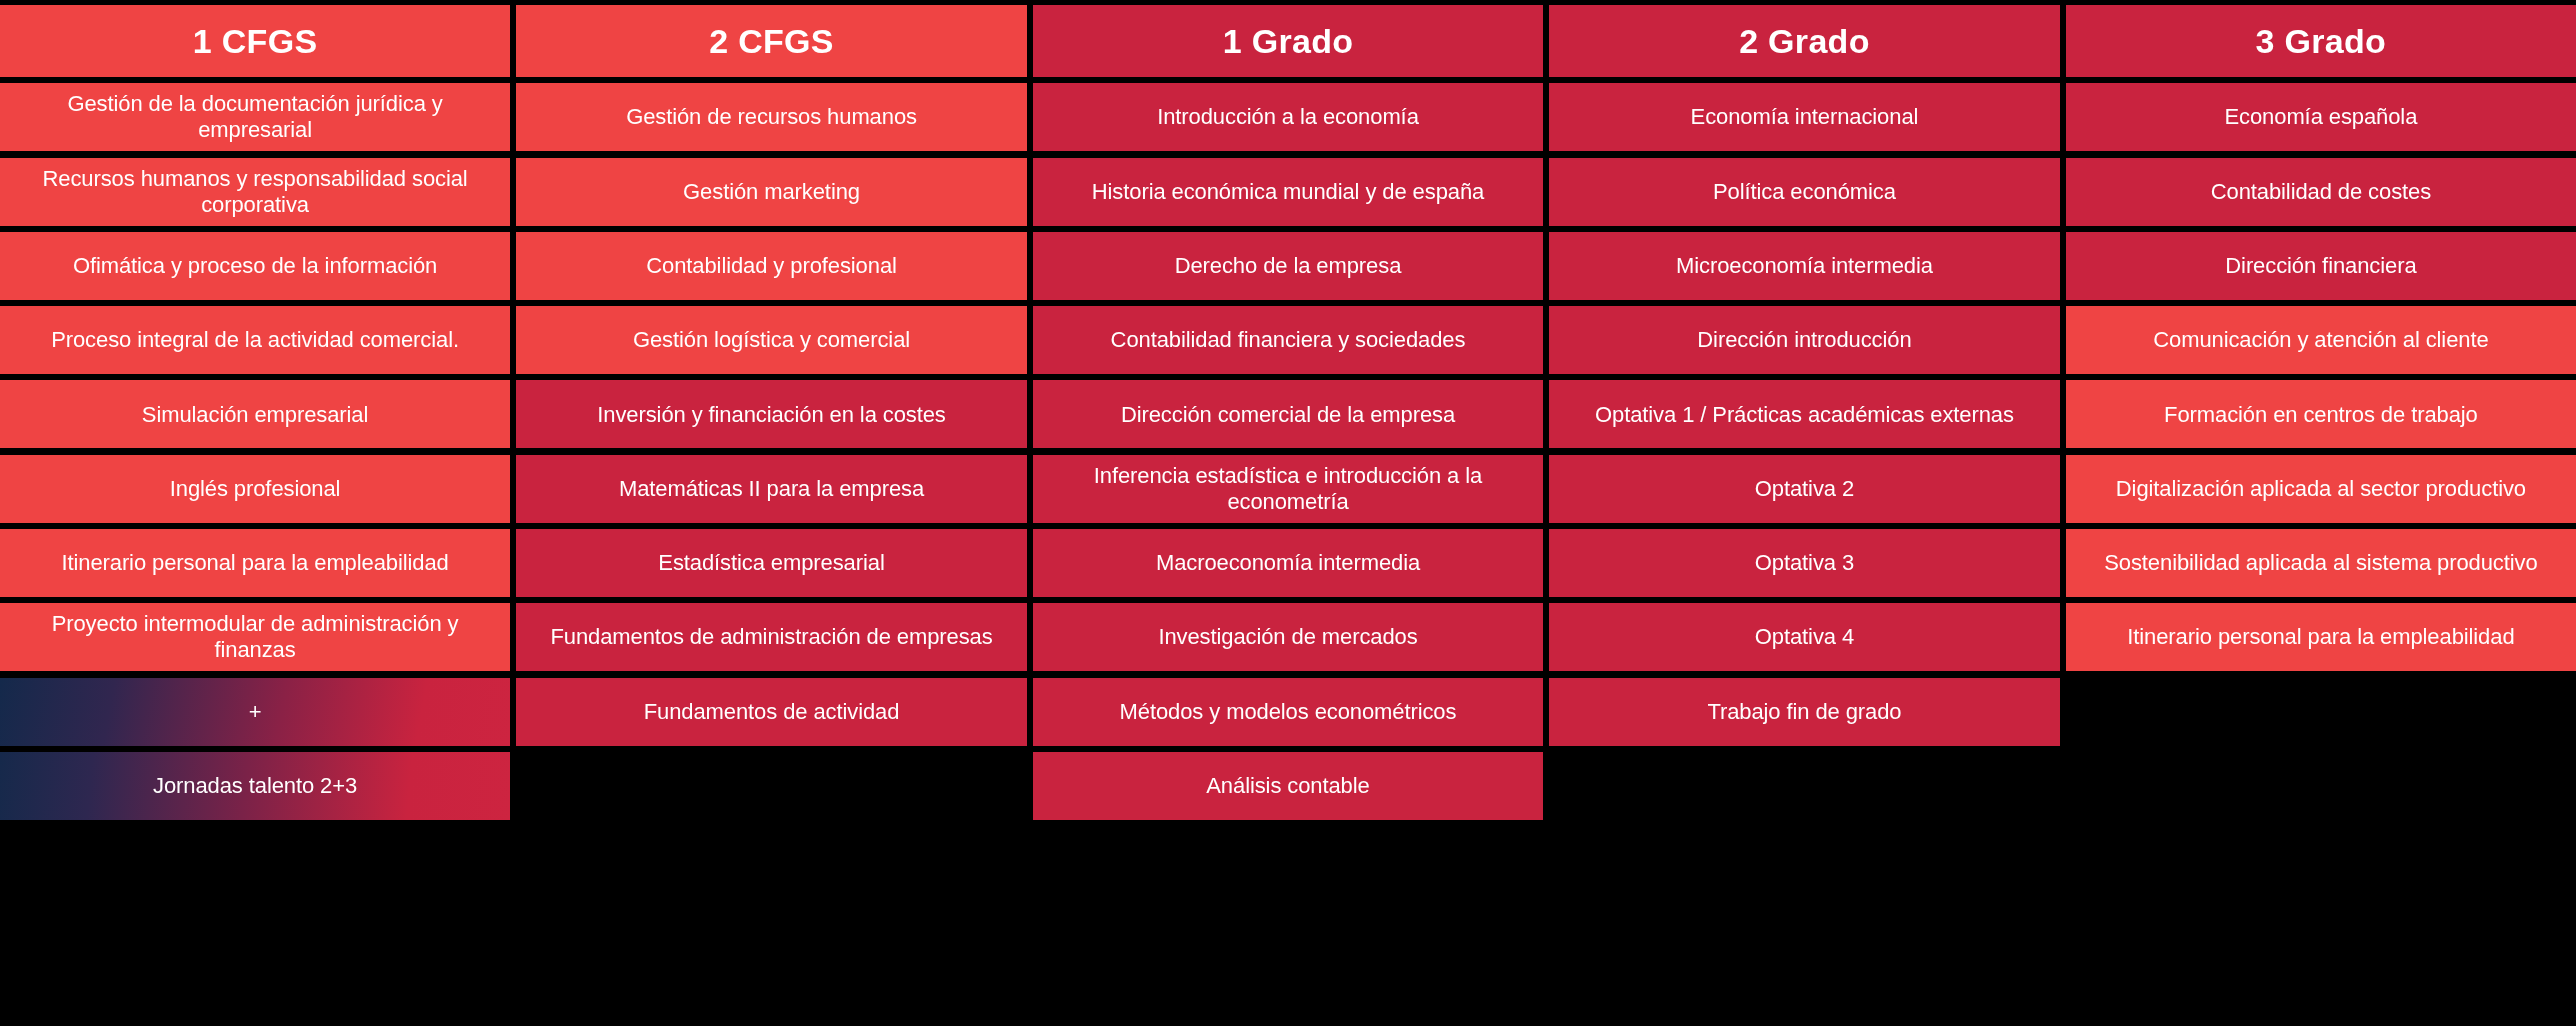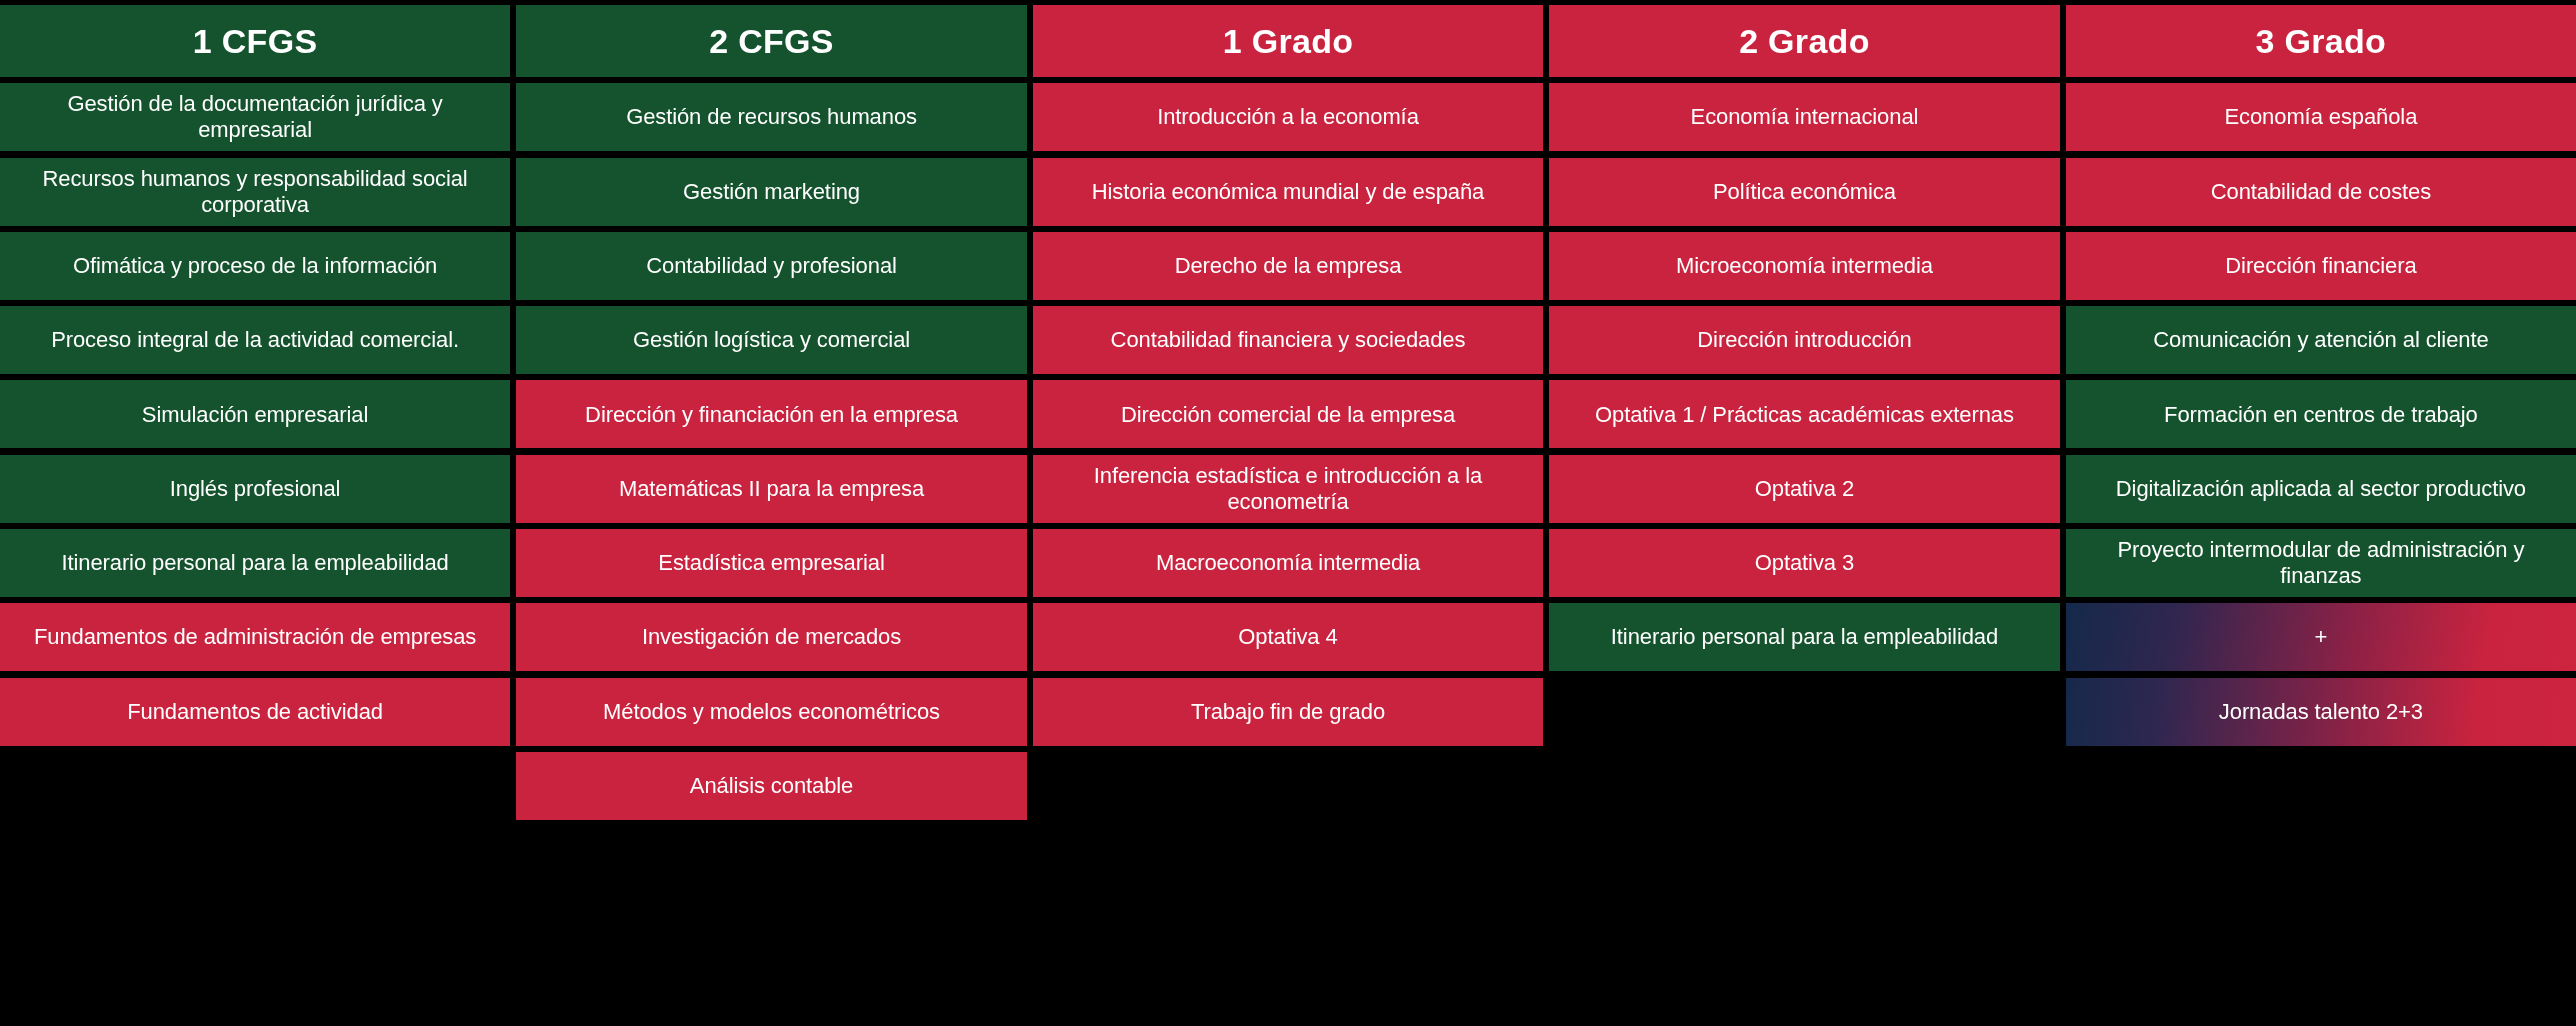--- a/index.html
+++ b/index.html
@@ -32,21 +32,21 @@
     text-align: center;
     color: #ffffff;
     padding: 2.5px 8.8px;
     box-sizing: border-box;
     line-height: 1.18;
     font-size: 22px;
     font-weight: 400;
     letter-spacing: -0.1px;
     overflow: hidden;
   }
-  .cell.navy   { background: #14532d; }
+  .cell.navy   { background: #ef4444; }
   .cell.red    { background: #c9233f; }
   .cell.empty  { background: #000000; }
   .cell.grad   { background: linear-gradient(100deg, #14294b 0%, #31264f 22%, #8a2146 55%, #c9233f 82%, #cd2440 100%); }
   .cell.grad2  { background: linear-gradient(95deg, #16294b 0%, #2e2750 18%, #7a2248 48%, #c9233f 80%, #cd2440 100%); text-align: right; }
   .cell.header {
     font-size: 34px;
     font-weight: 700;
     letter-spacing: 0.3px;
   }
 </style>
@@ -73,33 +73,34 @@
     <div class="cell navy">Contabilidad y profesional</div>
     <div class="cell red">Derecho de la empresa</div>
     <div class="cell red">Microeconomía intermedia</div>
     <div class="cell red">Dirección financiera</div>
     <div class="cell navy">Proceso integral de la actividad comercial.</div>
     <div class="cell navy">Gestión logística y comercial</div>
     <div class="cell red">Contabilidad financiera y sociedades</div>
     <div class="cell red">Dirección introducción</div>
     <div class="cell navy">Comunicación y atención al cliente</div>
     <div class="cell navy">Simulación empresarial</div>
-    <div class="cell red">Dirección y financiación en la empresa</div>
+    <div class="cell red">Inversión y financiación en la costes</div>
     <div class="cell red">Dirección comercial de la empresa</div>
     <div class="cell red">Optativa 1 / Prácticas académicas externas</div>
     <div class="cell navy">Formación en centros de trabajo</div>
     <div class="cell navy">Inglés profesional</div>
     <div class="cell red">Matemáticas II para la empresa</div>
     <div class="cell red">Inferencia estadística e introducción a la econometría</div>
     <div class="cell red">Optativa 2</div>
     <div class="cell navy">Digitalización aplicada al sector productivo</div>
     <div class="cell navy">Itinerario personal para la empleabilidad</div>
     <div class="cell red">Estadística empresarial</div>
     <div class="cell red">Macroeconomía intermedia</div>
     <div class="cell red">Optativa 3</div>
+    <div class="cell navy">Sostenibilidad aplicada al sistema productivo</div>
     <div class="cell navy">Proyecto intermodular de administración y finanzas</div>
     <div class="cell red">Fundamentos de administración de empresas</div>
     <div class="cell red">Investigación de mercados</div>
     <div class="cell red">Optativa 4</div>
     <div class="cell navy">Itinerario personal para la empleabilidad</div>
     <div class="cell grad">+</div>
     <div class="cell red">Fundamentos de actividad</div>
     <div class="cell red">Métodos y modelos econométricos</div>
     <div class="cell red">Trabajo fin de grado</div>
     <div class="cell empty"></div>

